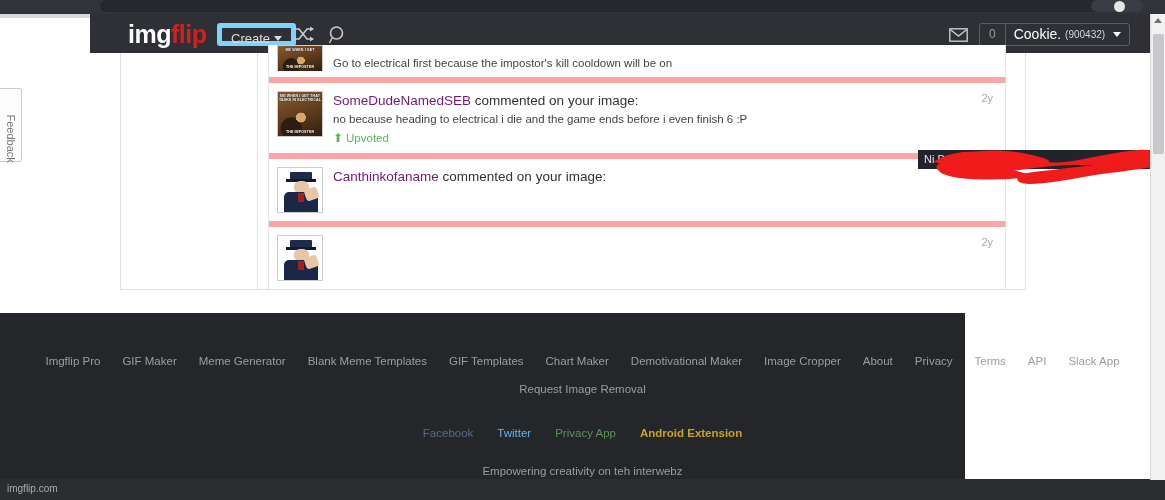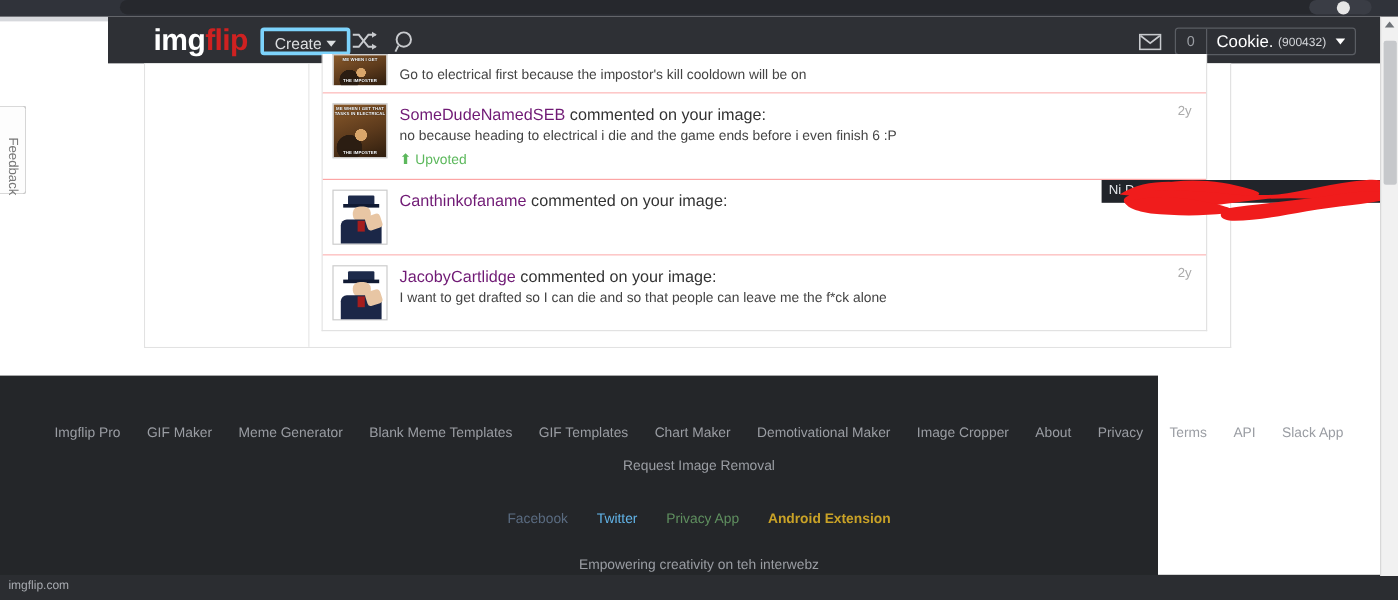--- a/index.html
+++ b/index.html
@@ -60,21 +60,21 @@
     letter-spacing: -.5px;
     line-height: 25px;
   }
   .logo .img { color: #ffffff; }
   .logo .flip { color: #cf2121; }
 
   .create-btn {
     position: absolute; left: 127px; top: 9px;
     height: 23px;
     padding: 0 9px;
-    border: 3px solid #7dd3fc;
+    border: 5px solid #7dd3fc;
     border-radius: 3px;
     color: #dcdee1;
     font-size: 13px;
     line-height: 21px;
     white-space: nowrap;
     cursor: pointer;
   }
   .create-btn .caret {
     display: inline-block;
     margin-left: 4px;
@@ -162,21 +162,21 @@
   .notif-list {
     margin-top: -8px;
     border: 1px solid #e2e2e2;
     border-top: none;
     width: 738px;
   }
   .notif-row {
     position: relative;
     display: flex;
     padding: 8px 10px 8px 8px;
-    border-bottom: 1px solid #fca5a5;
+    border-bottom: 6px solid #fca5a5;
     background: #ffffff;
     min-height: 52px;
   }
   .notif-row:last-child { border-bottom: none; }
   .notif-row.clipped {
     min-height: 0;
     padding-top: 0;
     padding-bottom: 6px;
     align-items: flex-end;
   }
@@ -524,24 +524,20 @@
             </div>
             <div class="notif-row">
               <div class="thumb unclesam">
                 <div class="sam-hat"></div>
                 <div class="sam-brim"></div>
                 <div class="sam-face"></div>
                 <div class="sam-body"></div>
                 <div class="sam-tie"></div>
                 <div class="sam-arm"></div>
               </div>
-              <div class="notif-body">
-                <div class="notif-head"><span class="notif-user">JacobyCartlidge</span><span> commented on your image:</span></div>
-                <div class="notif-text">I want to get drafted so I can die and so that people can leave me the f*ck alone</div>
-              </div>
               <div class="notif-time">2y</div>
             </div>
           </div>
       </div>
     </div>
   </div>
 
   <div class="feedback-tab">
     <span>Feedback</span>
   </div>

